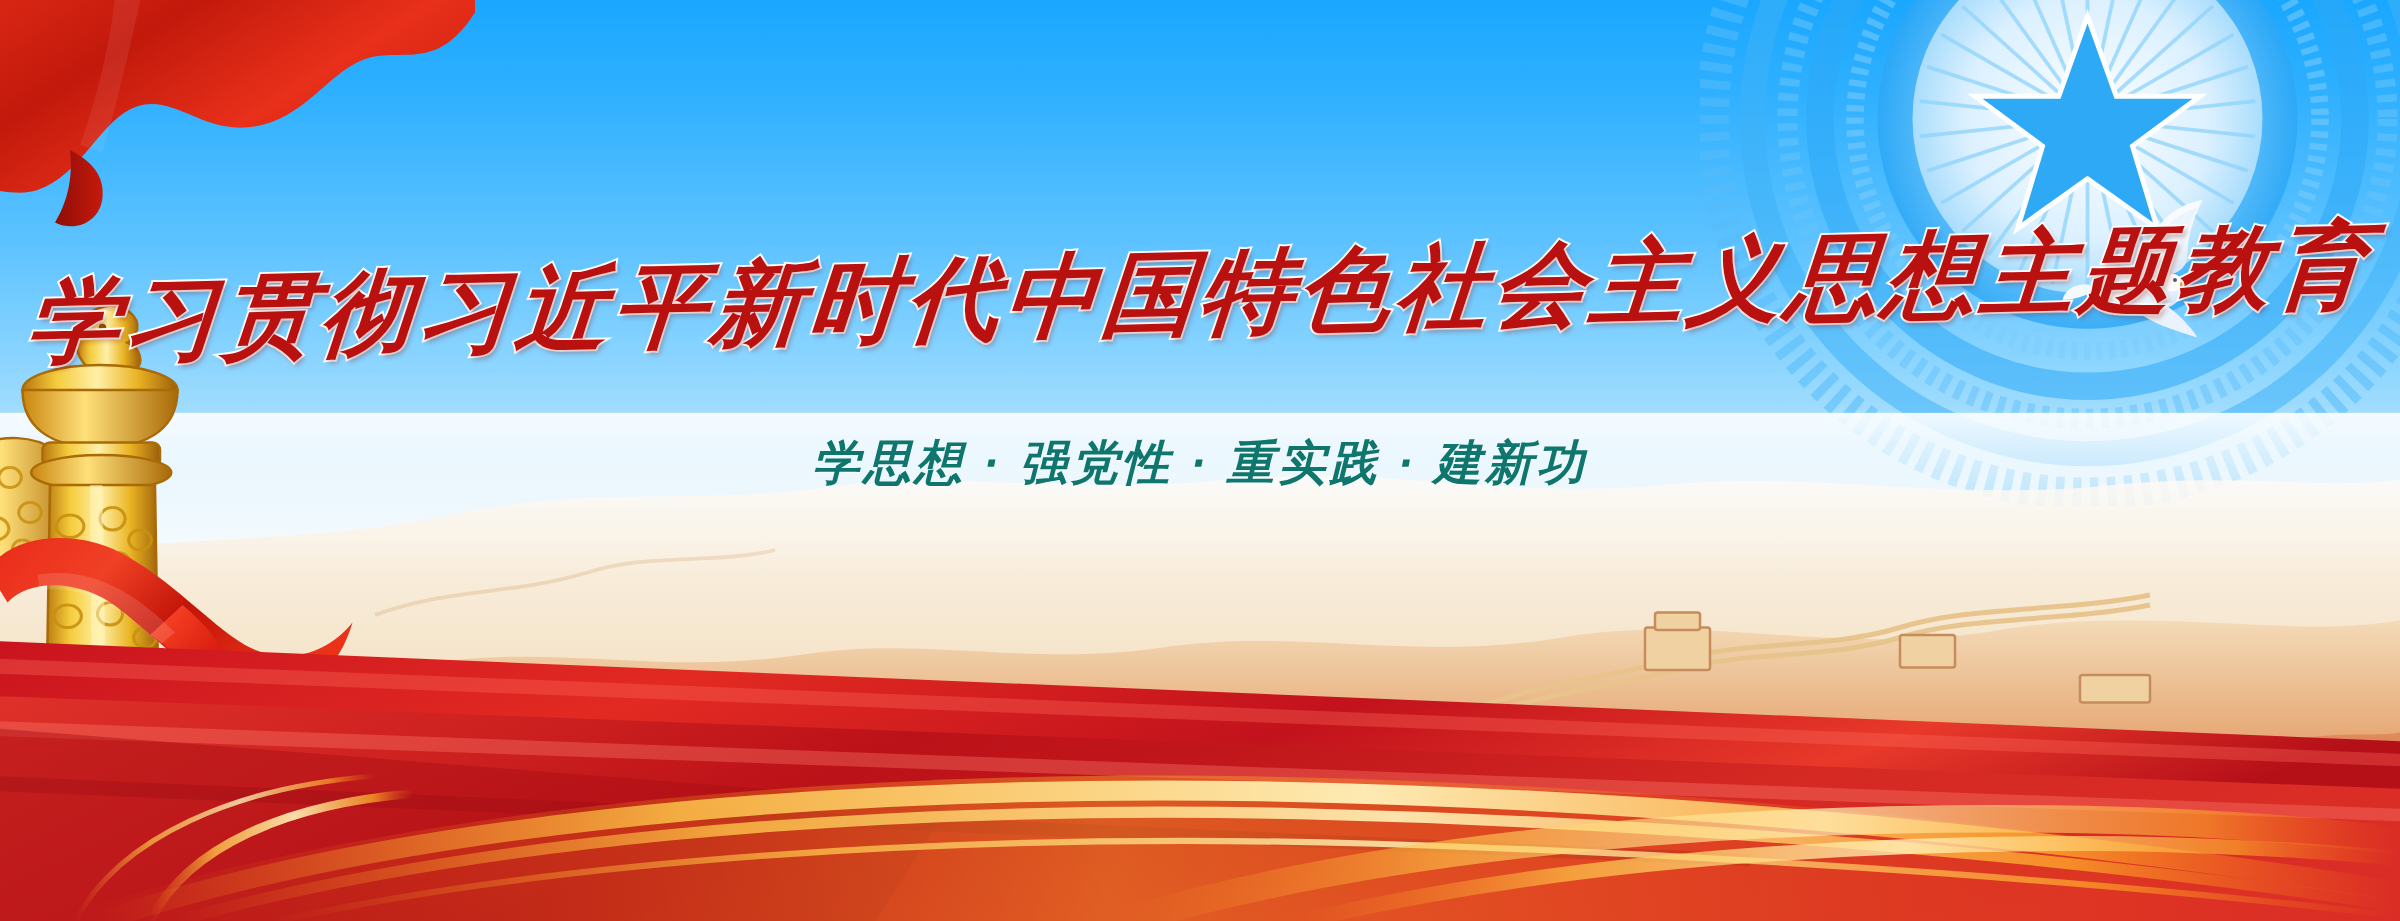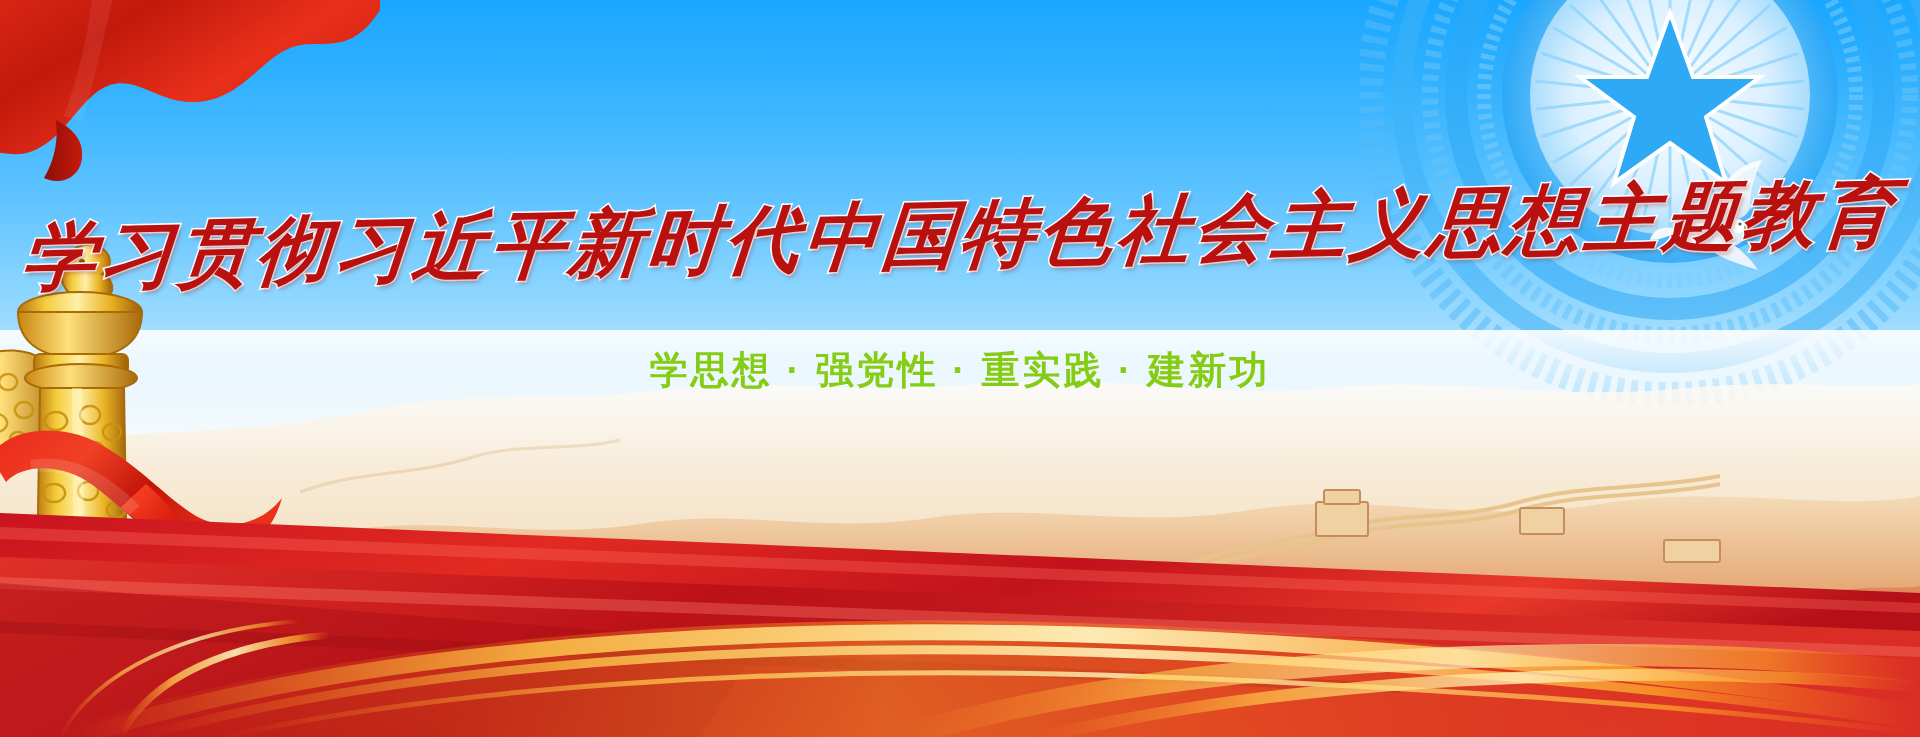--- a/index.html
+++ b/index.html
@@ -96,24 +96,25 @@
     white-space:nowrap;
   }
   .subtitle-wrap{
     position:absolute;left:0;right:0;top:345px;text-align:center;
     pointer-events:none;
   }
   .subtitle{
     display:inline-block;
     font-size:38px;
     font-weight:700;
-    color:#84cc16;
+    color:#0f766e;
     letter-spacing:3px;
     white-space:nowrap;
     text-shadow:0 1px 1px rgba(255,255,255,.8);
+    font-style:italic;
   }
 </style>
 </head>
 <body>
 
 <div id="stage">
 
   <div class="sky"></div>
   <div class="sky-haze"></div>
 

